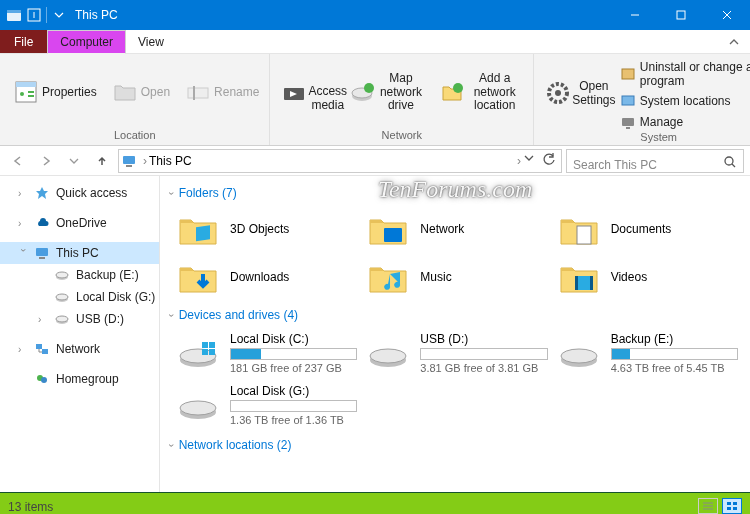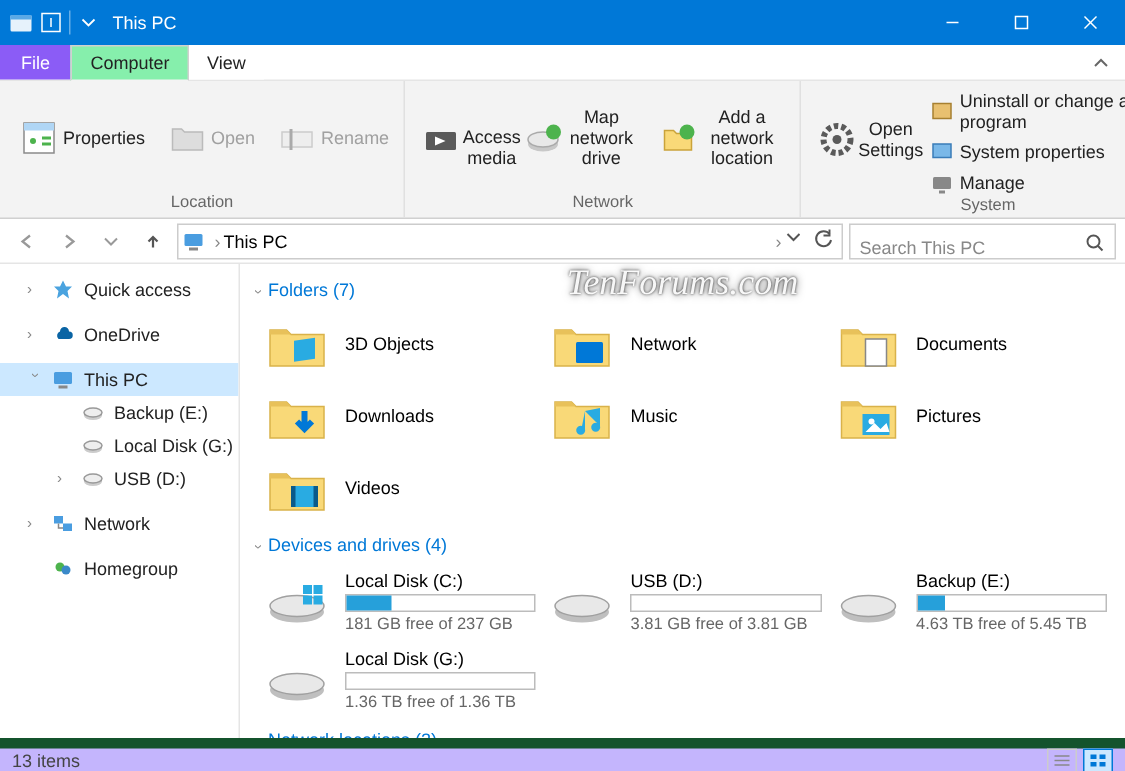--- a/index.html
+++ b/index.html
@@ -9,23 +9,23 @@
 .titlebar { height: 30px; background: #0078d7; color: #fff; display: flex; align-items: center; }
 .titlebar-left { display: flex; align-items: center; padding-left: 6px; gap: 4px; }
 .title-icon { width: 16px; height: 16px; display: inline-flex; align-items: center; justify-content: center; }
 .qa-sep { width: 1px; height: 16px; background: rgba(255,255,255,0.4); }
 .titlebar-title { margin-left: 8px; }
 .titlebar-buttons { margin-left: auto; display: flex; }
 .win-btn { width: 46px; height: 30px; display: flex; align-items: center; justify-content: center; color: #fff; }
 
 
 .ribbon-tabs { height: 24px; background: #fff; display: flex; border-bottom: 1px solid #e5e5e5; }
-.ribbon-file { background: #8b5cf6; color: #fff; padding: 0 14px; display: flex; align-items: center; }
+.ribbon-file { background: #7f1d1d; color: #fff; padding: 0 14px; display: flex; align-items: center; }
 .ribbon-tab { padding: 0 12px; display: flex; align-items: center; color: #222; background: #fff; }
-.ribbon-tab.active { border: 1px solid #d0d0d0; border-bottom-color: #f3f3f3; background: #86efac; margin-bottom: -1px; }
+.ribbon-tab.active { border: 1px solid #d0d0d0; border-bottom-color: #f3f3f3; background: #d946ef; margin-bottom: -1px; }
 .ribbon-collapse { margin-left: auto; padding: 0 10px; display: flex; align-items: center; color: #666; }
 
 
 .ribbon-body { height: 92px; background: #f3f3f3; display: flex; border-bottom: 1px solid #d0d0d0; }
 .ribbon-group { display: flex; flex-direction: column; border-right: 1px solid #e0e0e0; padding: 2px 6px; }
 .ribbon-group-items { display: flex; flex: 1; gap: 4px; }
 .ribbon-lg { display: flex; flex-direction: row; align-items: center; justify-content: flex-start; padding: 2px 4px; width: auto; min-width: 44px; }
 .ribbon-lg-icon { width: 32px; height: 32px; display: flex; align-items: center; justify-content: center; margin-bottom: 2px; }
 .ribbon-lg-label { text-align: center; line-height: 1.15; color: #222; }
 .ribbon-lg.disabled .ribbon-lg-label { color: #a0a0a0; }
@@ -62,21 +62,21 @@
 .items-grid { display: grid; grid-template-columns: repeat(3, 1fr); gap: 6px 5px; margin-bottom: 10px; }
 .item { display: flex; align-items: center; gap: 10px; padding: 2px; }
 .folder-icon { width: 44px; height: 38px; display: flex; align-items: center; justify-content: center; }
 .item-label { flex: 1; }
 .drive-info { flex: 1; display: flex; flex-direction: column; gap: 2px; }
 .progress { width: 100%; height: 12px; border: 1px solid #bcbcbc; background: #fff; }
 .progress-fill { height: 100%; background: #26a0da; }
 .free-text { font-size: 11px; color: #666; }
 
 
-.statusbar { height: 22px; border-top: 7px solid #14532d; display: flex; align-items: center; padding: 0 8px; background: #c4b5fd; }
+.statusbar { height: 22px; border-top: 1px solid #14532d; display: flex; align-items: flex-end; padding: 0 8px; background: #84cc16; }
 .status-text { color: #444; }
 .view-toggles { margin-left: auto; display: flex; gap: 4px; }
 .view-btn { width: 20px; height: 16px; border: 1px solid #ccc; display: flex; align-items: center; justify-content: center; }
 .view-btn.active { background: #cce8ff; border-color: #0078d7; }
 
 .watermark { position: absolute; top: 0; left: 50%; transform: translateX(-50%); font-family: Georgia, serif; font-size: 24px; color: rgba(255,255,255,0.95); text-shadow: 0 0 6px rgba(0,0,0,0.6), 0 0 2px rgba(0,0,0,0.8); font-style: italic; pointer-events: none; }
 </style>
 </head>
 <body>
 
@@ -225,21 +225,21 @@
               </svg>
             </span>
           <span>Uninstall or change a program</span>
         </div>
         <div class="ribbon-sm">
           <span class="ribbon-sm-icon">
               <svg width="16" height="16">
                 <rect x="2" y="3" width="12" height="9" fill="#7ab8e8" stroke="#3a7cb8"></rect>
               </svg>
             </span>
-          <span>System properties</span>
+          <span>System locations</span>
         </div>
         <div class="ribbon-sm">
           <span class="ribbon-sm-icon">
               <svg width="16" height="16">
                 <rect x="2" y="4" width="12" height="8" fill="#888" rx="1"></rect>
                 <path d="M6 14 L10 14" stroke="#888" stroke-width="2"></path>
               </svg>
             </span>
           <span>Manage</span>
         </div>
@@ -440,32 +440,20 @@
             </svg>
           </span>
           <span class="item-label">Music</span>
         </div>
         <div class="item">
           <span class="folder-icon">
             <svg width="44" height="38">
               <path d="M4 10 L4 34 L40 34 L40 13 L18 13 L15 10 Z" fill="#f9d978" stroke="#d9b24a"></path>
               <path d="M4 10 L15 10 L18 13 L4 13 Z" fill="#e8c15a"></path>
               <rect x="18" y="18" width="18" height="14" fill="#29abe2"></rect>
-              <circle cx="24" cy="23" r="2" fill="#fff"></circle>
-              <path d="M20 30 L26 24 L30 28 L34 24 L36 30 Z" fill="#fff"></path>
-            </svg>
-          </span>
-          <span class="item-label">Pictures</span>
-        </div>
-        <div class="item">
-          <span class="folder-icon">
-            <svg width="44" height="38">
-              <path d="M4 10 L4 34 L40 34 L40 13 L18 13 L15 10 Z" fill="#f9d978" stroke="#d9b24a"></path>
-              <path d="M4 10 L15 10 L18 13 L4 13 Z" fill="#e8c15a"></path>
-              <rect x="18" y="18" width="18" height="14" fill="#29abe2"></rect>
               <rect x="18" y="18" width="3" height="14" fill="#0a5a8a"></rect>
               <rect x="33" y="18" width="3" height="14" fill="#0a5a8a"></rect>
             </svg>
           </span>
           <span class="item-label">Videos</span>
         </div>
       </div>
 
     <div class="group-header"><span class="caret">›</span> <span>Devices and drives (4)</span></div>
     <div class="items-grid" id="drives-grid">

